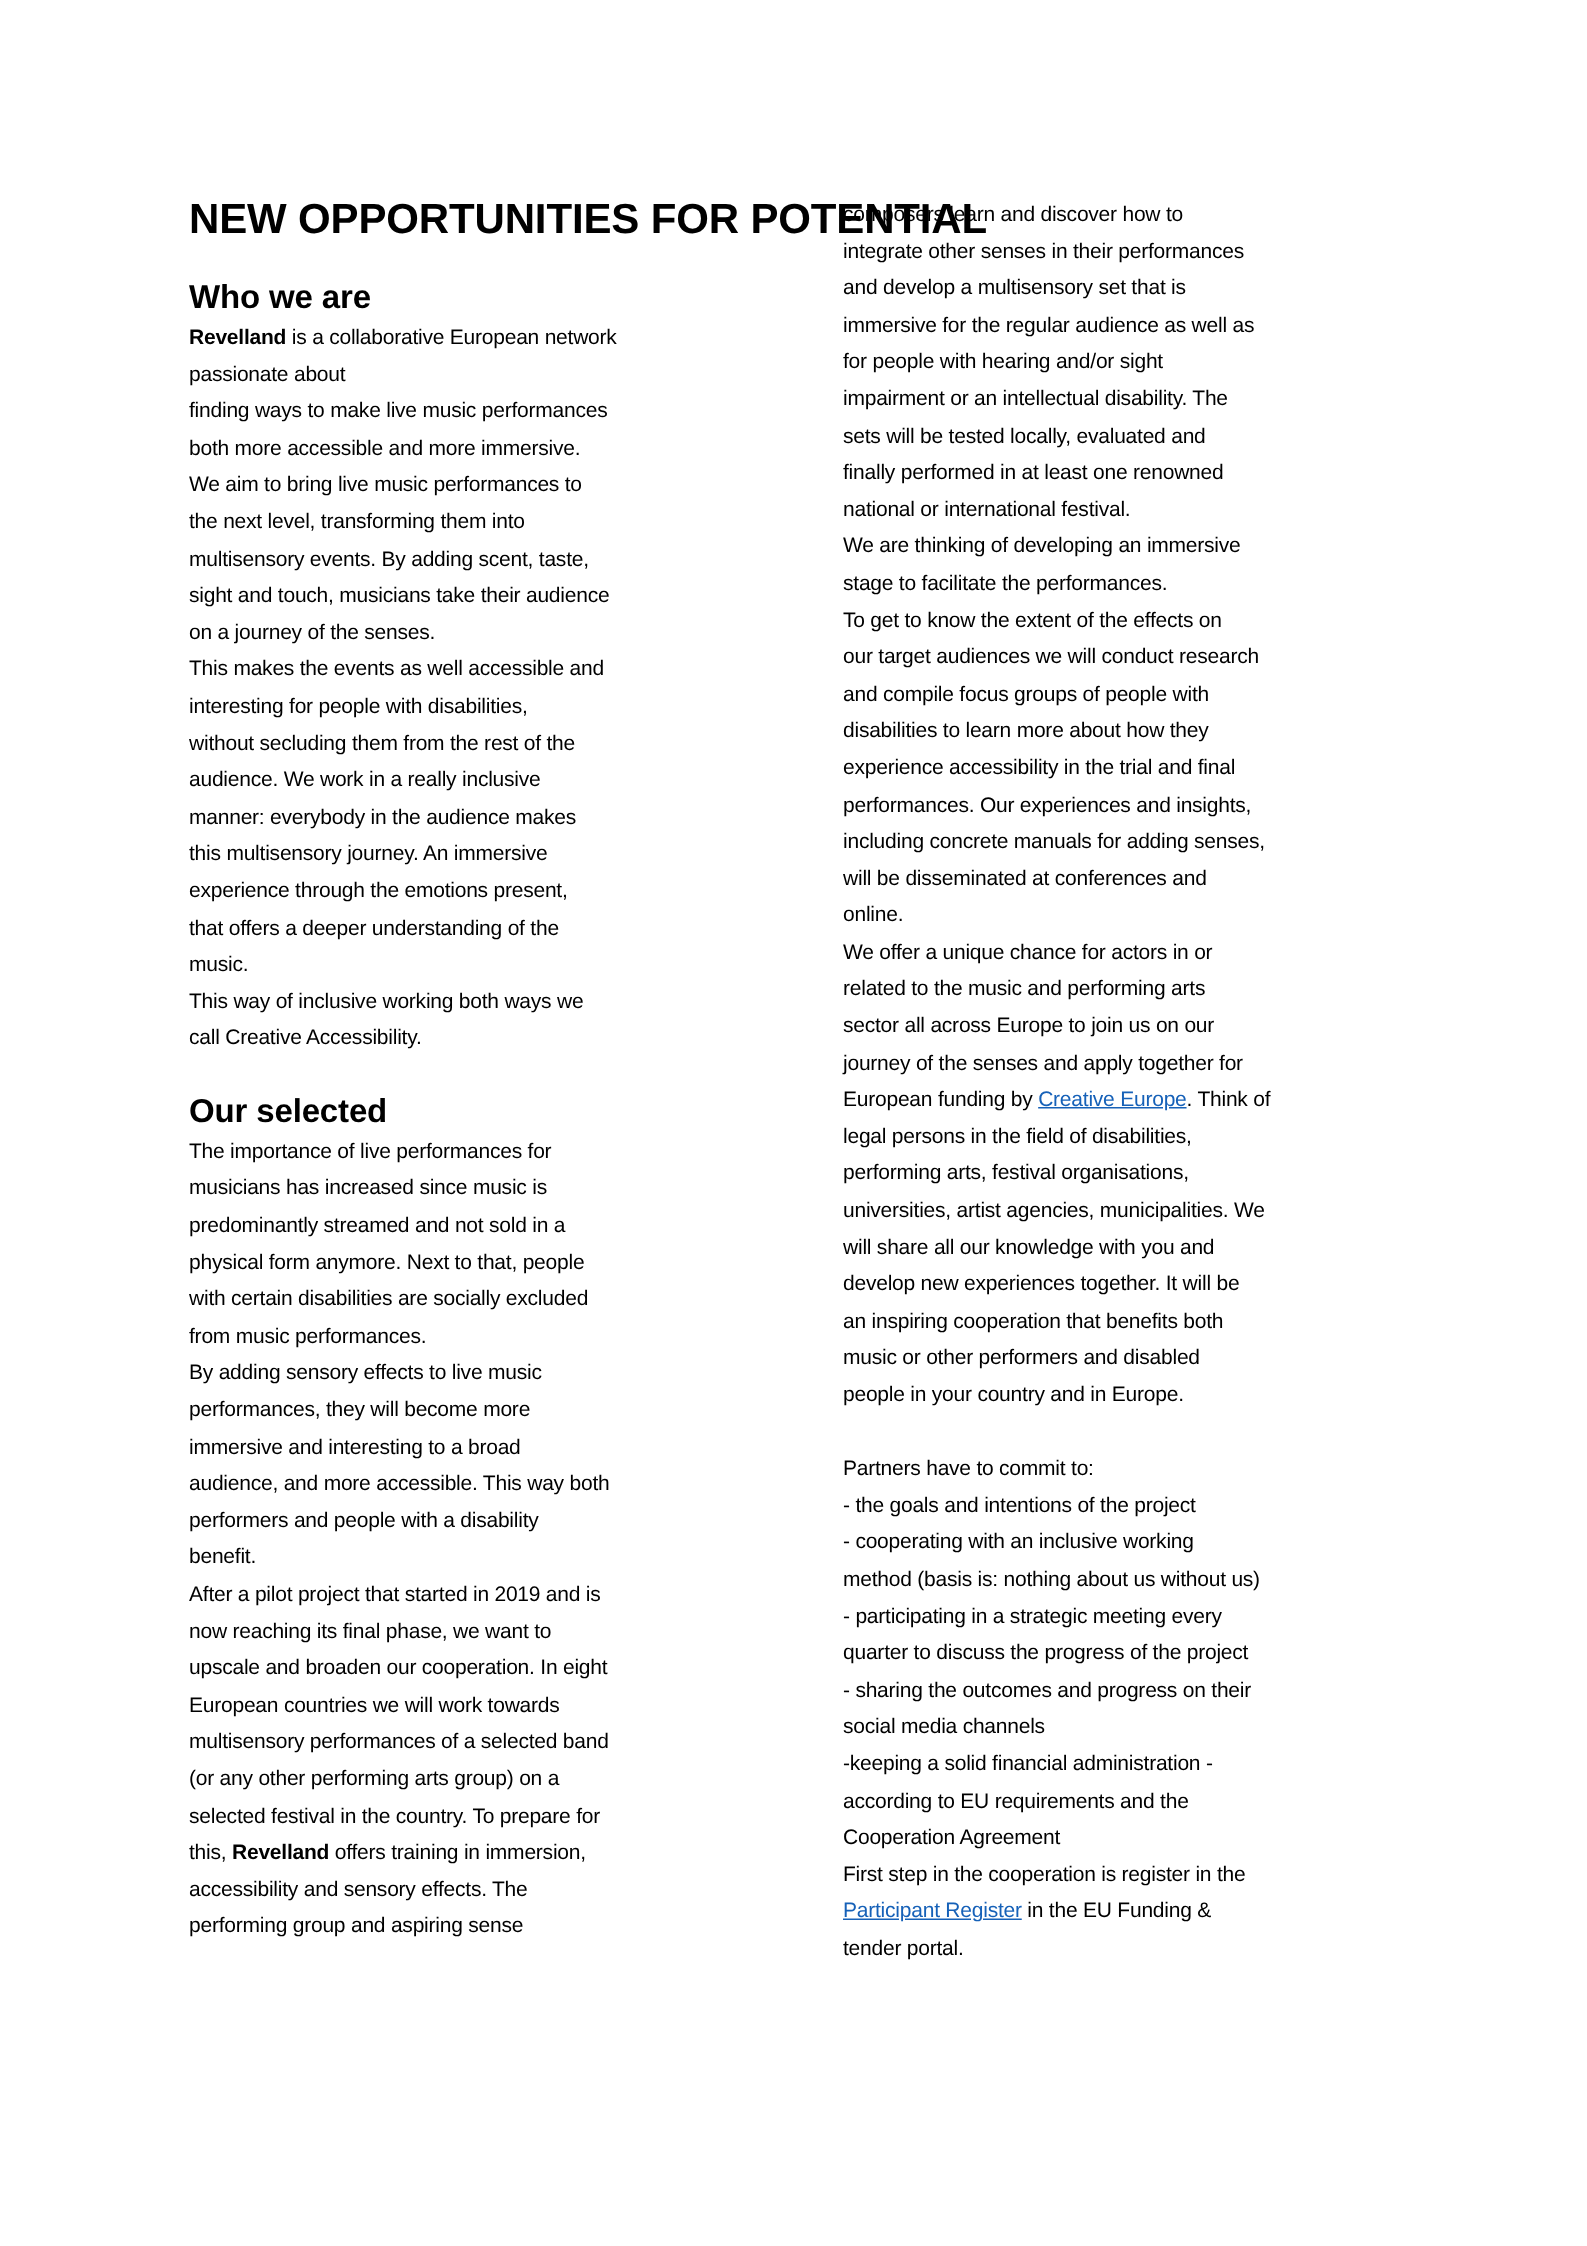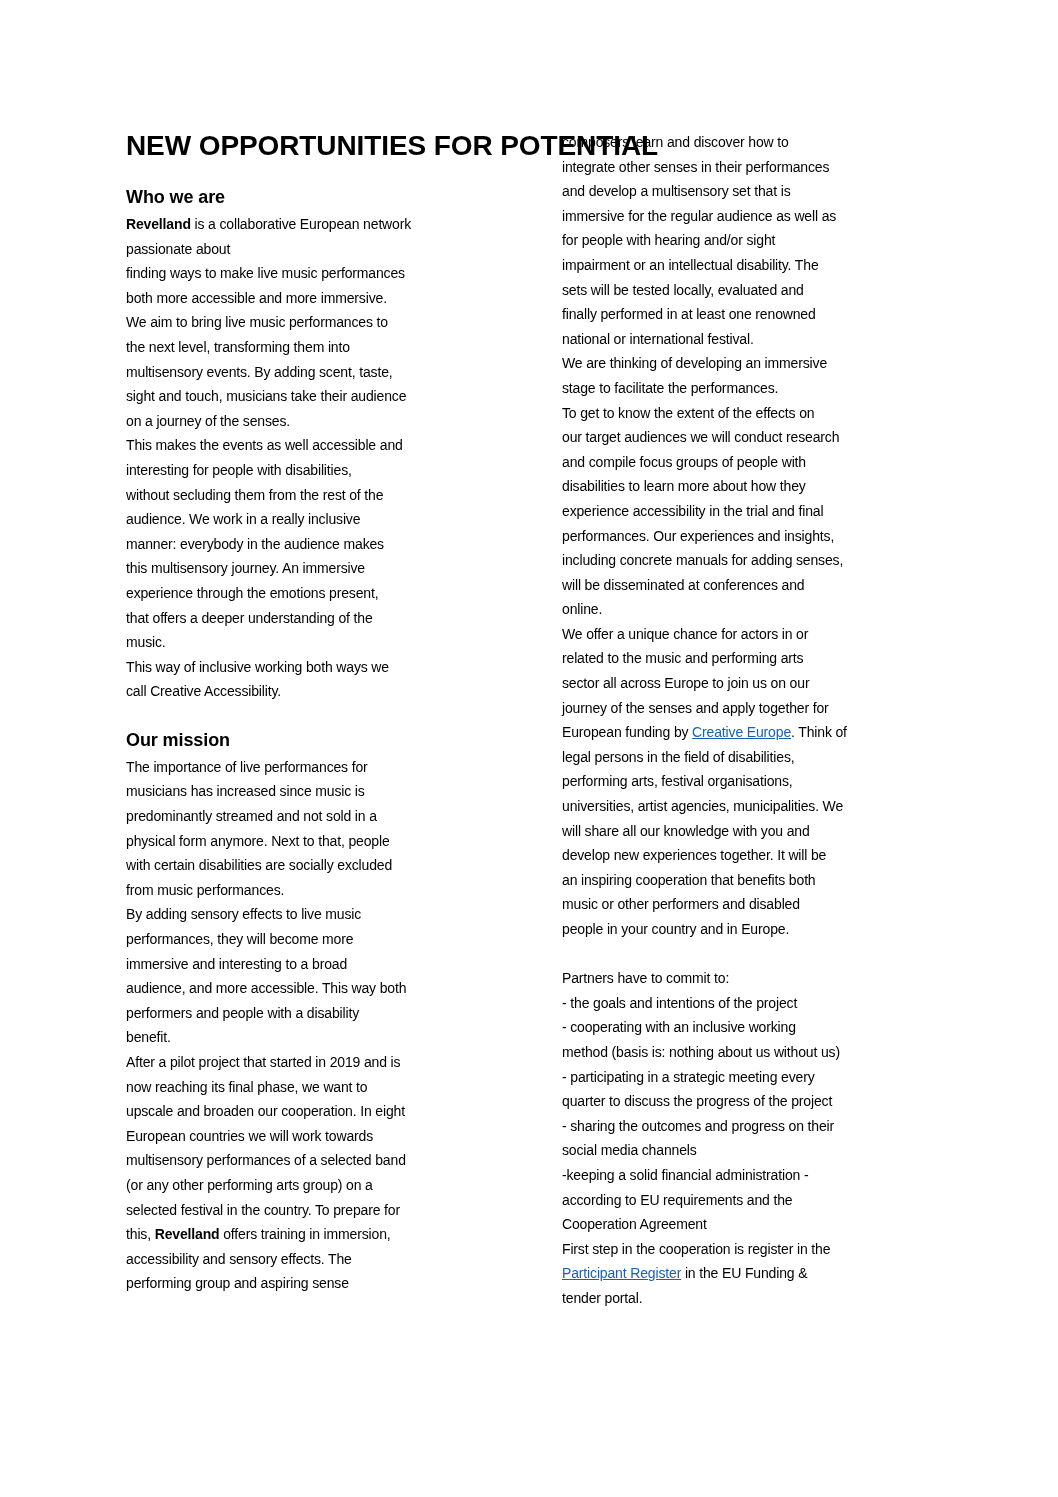--- a/index.html
+++ b/index.html
@@ -27,21 +27,21 @@
 
   .doc-title {
     font-size: 28px;
     font-weight: 700;
     line-height: 31px;
     letter-spacing: -0.1px;
     white-space: nowrap;
     margin: 0 0 0 0;
   }
   .section-heading {
-    font-size: 18px;
+    font-size: 22px;
     font-weight: 700;
     line-height: 25px;
     letter-spacing: -0.1px;
     margin: 24px 0 2px 0;
     white-space: nowrap;
   }
   .para {
     font-size: 14px;
     line-height: 24.6px;
     letter-spacing: -0.15px;
@@ -57,21 +57,21 @@
   }
 </style>
 </head>
 <body style="background: rgb(255, 255, 255);">
 
 <div class="page">
   <div class="col col-left">
       <div class="doc-title"><span>NEW OPPORTUNITIES FOR POTENTIAL</span><br></div>
       <div class="section-heading">Who we are</div>
       <div class="para"><strong>Revelland</strong><span> is a collaborative European network</span><br><span>passionate about</span><br><span>finding ways to make live music performances</span><br><span>both more accessible and more immersive.</span><br><span>We aim to bring live music performances to</span><br><span>the next level, transforming them into</span><br><span>multisensory events. By adding scent, taste,</span><br><span>sight and touch, musicians take their audience</span><br><span>on a journey of the senses.</span><br><span>This makes the events as well accessible and</span><br><span>interesting for people with disabilities,</span><br><span>without secluding them from the rest of the</span><br><span>audience. We work in a really inclusive</span><br><span>manner: everybody in the audience makes</span><br><span>this multisensory journey. An immersive</span><br><span>experience through the emotions present,</span><br><span>that offers a deeper understanding of the</span><br><span>music.</span><br><span>This way of inclusive working both ways we</span><br><span>call Creative Accessibility.</span></div>
-      <div class="section-heading">Our mission</div>
+      <div class="section-heading">Our selected</div>
       <div class="para"><span>The importance of live performances for</span><br><span>musicians has increased since music is</span><br><span>predominantly streamed and not sold in a</span><br><span>physical form anymore. Next to that, people</span><br><span>with certain disabilities are socially excluded</span><br><span>from music performances.</span><br><span>By adding sensory effects to live music</span><br><span>performances, they will become more</span><br><span>immersive and interesting to a broad</span><br><span>audience, and more accessible. This way both</span><br><span>performers and people with a disability</span><br><span>benefit.</span></div>
       <div class="para"><span>After a pilot project that started in 2019 and is</span><br><span>now reaching its final phase, we want to</span><br><span>upscale and broaden our cooperation. In eight</span><br><span>European countries we will work towards</span><br><span>multisensory performances of a selected band</span><br><span>(or any other performing arts group) on a</span><br><span>selected festival in the country. To prepare for</span><br><span>this, </span><strong>Revelland</strong><span> offers training in immersion,</span><br><span>accessibility and sensory effects. The</span><br><span>performing group and aspiring sense</span></div>
     </div>
   <div class="col col-right">
       <div class="para"><span>composers learn and discover how to</span><br><span>integrate other senses in their performances</span><br><span>and develop a multisensory set that is</span><br><span>immersive for the regular audience as well as</span><br><span>for people with hearing and/or sight</span><br><span>impairment or an intellectual disability. The</span><br><span>sets will be tested locally, evaluated and</span><br><span>finally performed in at least one renowned</span><br><span>national or international festival.</span><br><span>We are thinking of developing an immersive</span><br><span>stage to facilitate the performances.</span><br><span>To get to know the extent of the effects on</span><br><span>our target audiences we will conduct research</span><br><span>and compile focus groups of people with</span><br><span>disabilities to learn more about how they</span><br><span>experience accessibility in the trial and final</span><br><span>performances. Our experiences and insights,</span><br><span>including concrete manuals for adding senses,</span><br><span>will be disseminated at conferences and</span><br><span>online.</span></div>
       <div class="para"><span>We offer a unique chance for actors in or</span><br><span>related to the music and performing arts</span><br><span>sector all across Europe to join us on our</span><br><span>journey of the senses and apply together for</span><br><span>European funding by </span><a class="doc-link" href="#">Creative Europe</a><span>. Think of</span><br><span>legal persons in the field of disabilities,</span><br><span>performing arts, festival organisations,</span><br><span>universities, artist agencies, municipalities. We</span><br><span>will share all our knowledge with you and</span><br><span>develop new experiences together. It will be</span><br><span>an inspiring cooperation that benefits both</span><br><span>music or other performers and disabled</span><br><span>people in your country and in Europe.</span></div>
       <div class="line-spacer"></div>
       <div class="para"><span>Partners have to commit to:</span><br><span>- the goals and intentions of the project</span><br><span>- cooperating with an inclusive working</span><br><span>method (basis is: nothing about us without us)</span><br><span>- participating in a strategic meeting every</span><br><span>quarter to discuss the progress of the project</span><br><span>- sharing the outcomes and progress on their</span><br><span>social media channels</span><br><span>-keeping a solid financial administration -</span><br><span>according to EU requirements and the</span><br><span>Cooperation Agreement</span><br><span>First step in the cooperation is register in the</span><br><a class="doc-link" href="#">Participant Register</a><span> in the EU Funding &amp;</span><br><span>tender portal.</span></div>
     </div>
 </div>

